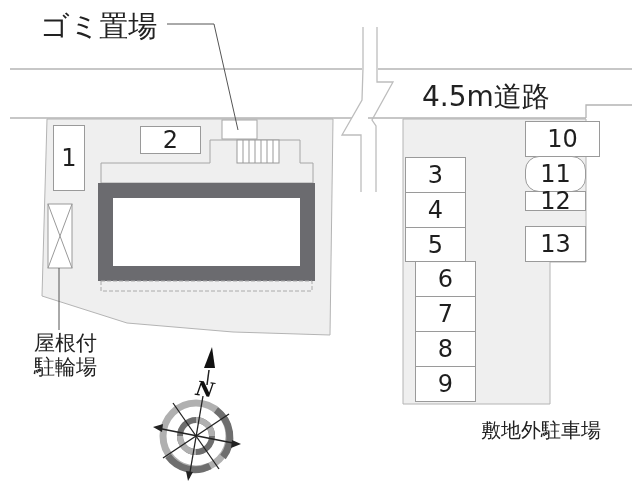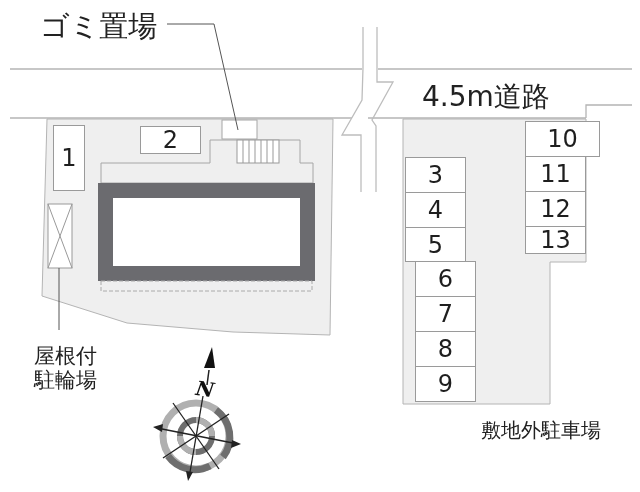--- a/index.html
+++ b/index.html
@@ -2,21 +2,21 @@
 <html><head>
   <meta charset="utf-8">
   <style>
     html, body { margin: 0; padding: 0; background: #ffffff; }
     body { width: 640px; height: 492px; position: relative; overflow: hidden;
            font-family: "DejaVu Sans", "Liberation Sans", sans-serif; color: #222; }
     .map { position: absolute; left: 0; top: 0; width: 640px; height: 492px; }
     .label { position: absolute; color: #222; white-space: nowrap; line-height: 1; }
     .lbl-trash { left: 40px; top: 12px; font-size: 29px; }
     .lbl-road { left: 422px; top: 83px; font-size: 28px; }
-    .lbl-bike { left: 34px; top: 331px; font-size: 21px; line-height: 24px; white-space: pre; margin-top: 13px; }
+    .lbl-bike { left: 34px; top: 331px; font-size: 21px; line-height: 24px; white-space: pre; }
     .lbl-offsite { left: 439px; top: 420px; font-size: 20px; margin-left: 42px; }
     .space { position: absolute; background: #fff; border: 1px solid #9a9a9a; box-sizing: border-box;
              display: flex; align-items: center; justify-content: center; font-size: 24px; color: #1e1e1e; }
   </style>
 </head>
 <body>
 
 <svg class="map" width="640" height="492" viewBox="0 0 640 492" xmlns="http://www.w3.org/2000/svg">
 
   <g stroke="#b4b4b4" stroke-width="1.3" fill="none">
@@ -90,21 +90,21 @@
 <div class="space" style="left:53px;top:125px;width:32px;height:66px;">1</div>
 <div class="space" style="left:140px;top:126px;width:61px;height:28px;">2</div>
 <div class="space" style="left:405px;top:157px;width:61px;height:36px;">3</div>
 <div class="space" style="left:405px;top:192px;width:61px;height:36px;">4</div>
 <div class="space" style="left:405px;top:227px;width:61px;height:35px;">5</div>
 <div class="space" style="left:415px;top:261px;width:61px;height:36px;">6</div>
 <div class="space" style="left:415px;top:296px;width:61px;height:36px;">7</div>
 <div class="space" style="left:415px;top:331px;width:61px;height:36px;">8</div>
 <div class="space" style="left:415px;top:366px;width:61px;height:36px;">9</div>
 <div class="space" style="left:525px;top:121px;width:75px;height:36px;">10</div>
-<div class="space" style="left:525px;top:156px;width:61px;height:36px;">11</div>
-<div class="space" style="left:525px;top:191px;width:61px;height:36px;">12</div>
-<div class="space" style="left:525px;top:226px;width:61px;height:28px;">13</div>
+<div class="space" style="left:525px;top:156px;width:61px;height:36px;border-radius:14px;">11</div>
+<div class="space" style="left:525px;top:191px;width:61px;height:20px;">12</div>
+<div class="space" style="left:525px;top:226px;width:61px;height:36px;">13</div>
 
 <div class="label lbl-trash">ゴミ置場</div>
 <div class="label lbl-road">4.5m道路</div>
 <div class="label lbl-bike">屋根付
 駐輪場</div>
 <div class="label lbl-offsite">敷地外駐車場</div>
 
 </body></html>

